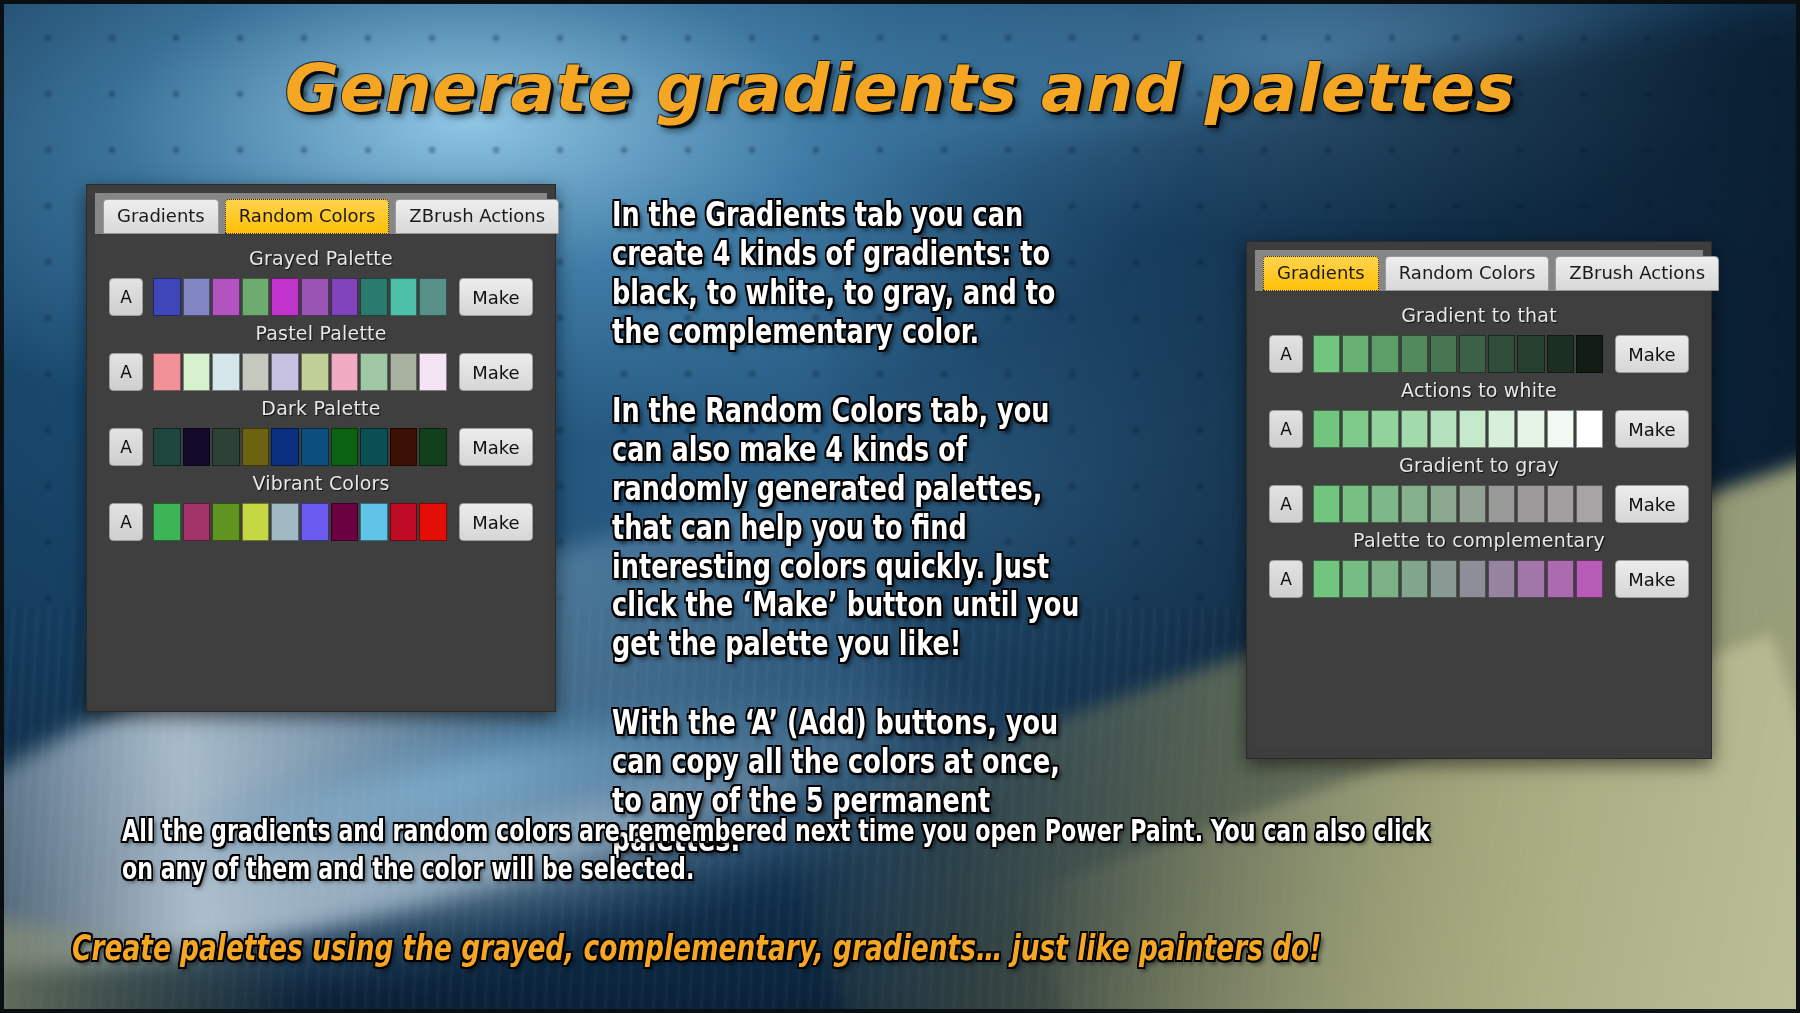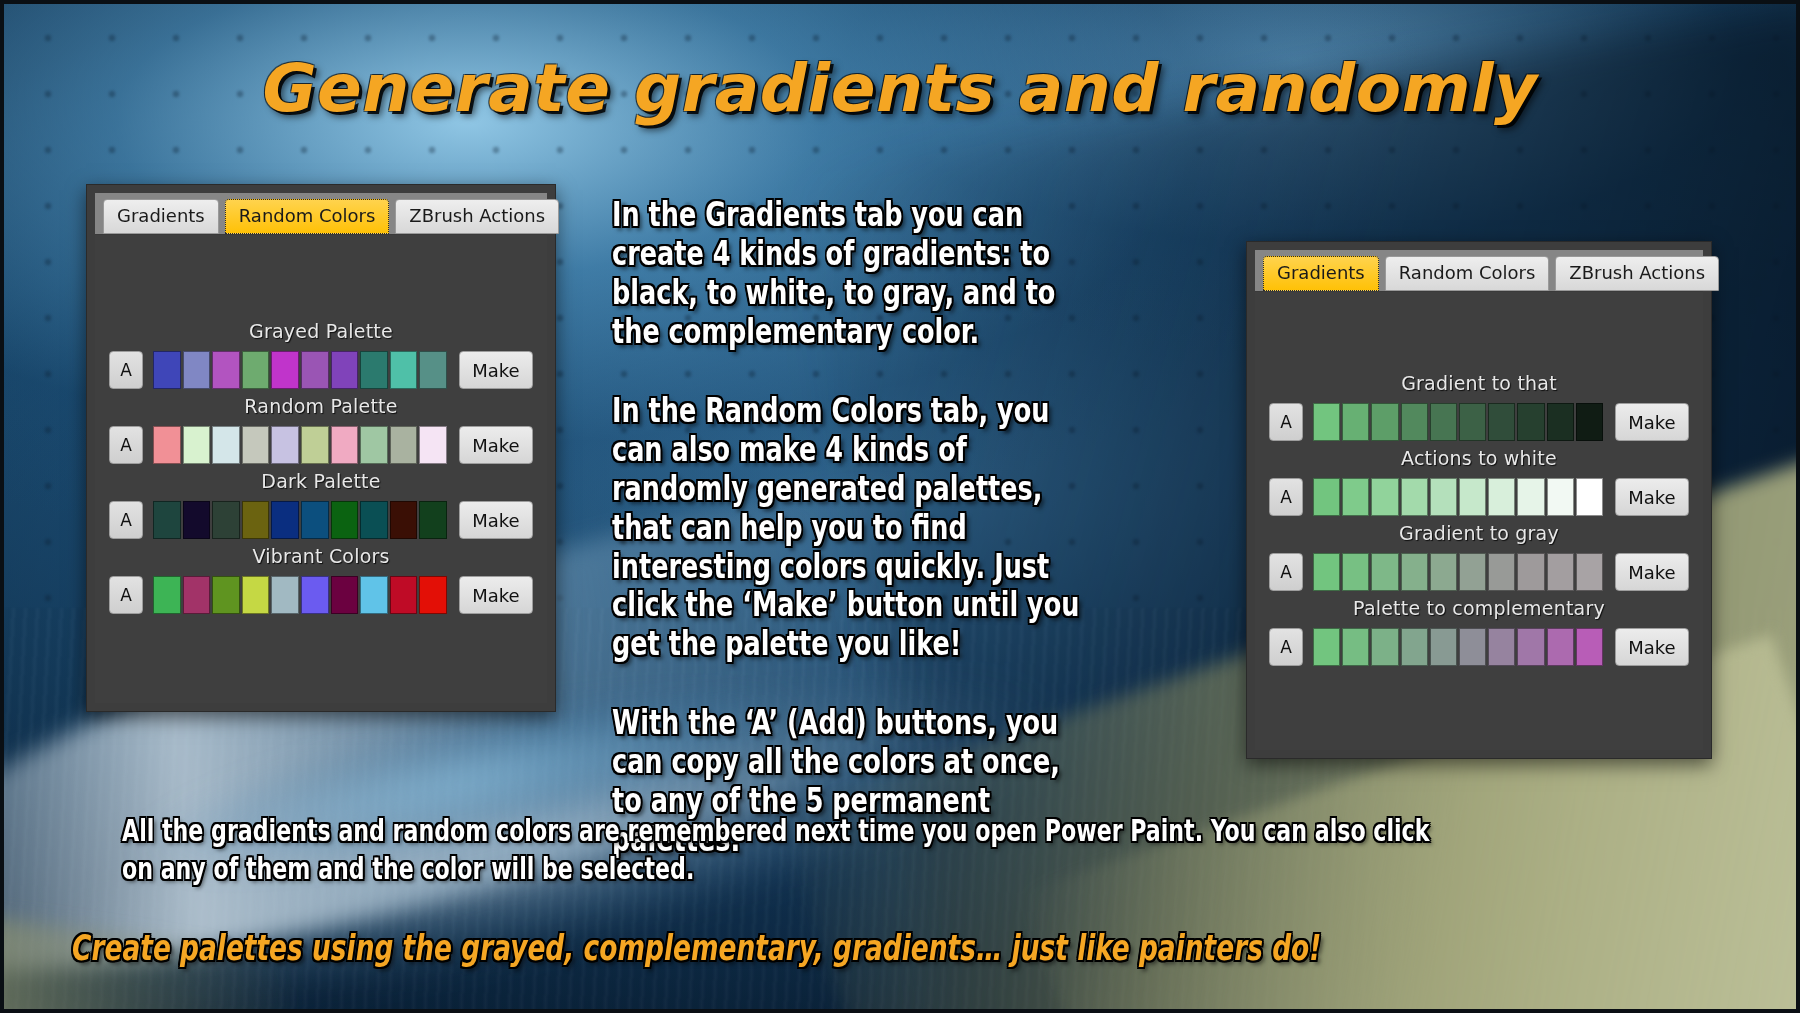--- a/index.html
+++ b/index.html
@@ -238,21 +238,21 @@
     color: #1a1a1a;
     font-weight: normal;
   }
 
   .panel-body {
     flex: 1 1 auto;
     background: #3f3f3f;
     padding: 10px 0 12px 0;
     display: flex;
     flex-direction: column;
-    justify-content: center;
+    justify-content: flex-start;
   }
 
   .group { padding: 2px 0 4px 0; }
 
   .group-label {
     text-align: center;
     font-family: "DejaVu Sans", sans-serif;
     font-size: 19px;
     color: #e8e8e8;
     text-shadow: 1px 1px 1px rgba(0,0,0,0.8);
@@ -321,21 +321,21 @@
   <div class="bg-dots"></div>
   <div class="bg-dark-band"></div>
   <div class="bg-vstripes"></div>
   <div class="bg-swoosh-a"></div>
   <div class="bg-swoosh-b"></div>
   <div class="bg-swoosh-c"></div>
   <div class="bg-olive"></div>
   <div class="bg-olive2"></div>
   <div class="bg-olive3"></div>
 
-  <h1 class="title">Generate gradients and randomly</h1>
+  <h1 class="title">Generate gradients and palettes</h1>
 
   <div class="panel" id="panel-left">
     <div class="panel-inner">
       <div class="tabstrip">
         <div class="tab">Gradients</div>
         <div class="tab active">Random Colors</div>
         <div class="tab">ZBrush Actions</div>
       </div>
       <div class="panel-body" id="left-body">
           <div class="group">
@@ -351,21 +351,21 @@
                 <div class="swatch" style="background: rgb(154, 85, 180);"></div>
                 <div class="swatch" style="background: rgb(128, 67, 186);"></div>
                 <div class="swatch" style="background: rgb(43, 122, 110);"></div>
                 <div class="swatch" style="background: rgb(79, 192, 168);"></div>
                 <div class="swatch" style="background: rgb(86, 144, 135);"></div>
               </div>
               <div class="make-button">Make</div>
             </div>
           </div>
           <div class="group">
-            <div class="group-label">Random Palette</div>
+            <div class="group-label">Pastel Palette</div>
             <div class="swatch-row">
               <div class="a-button">A</div>
               <div class="swatches">
                 <div class="swatch" style="background: rgb(241, 144, 150);"></div>
                 <div class="swatch" style="background: rgb(216, 242, 207);"></div>
                 <div class="swatch" style="background: rgb(212, 230, 233);"></div>
                 <div class="swatch" style="background: rgb(197, 200, 188);"></div>
                 <div class="swatch" style="background: rgb(199, 194, 226);"></div>
                 <div class="swatch" style="background: rgb(191, 207, 150);"></div>
                 <div class="swatch" style="background: rgb(240, 170, 194);"></div>

